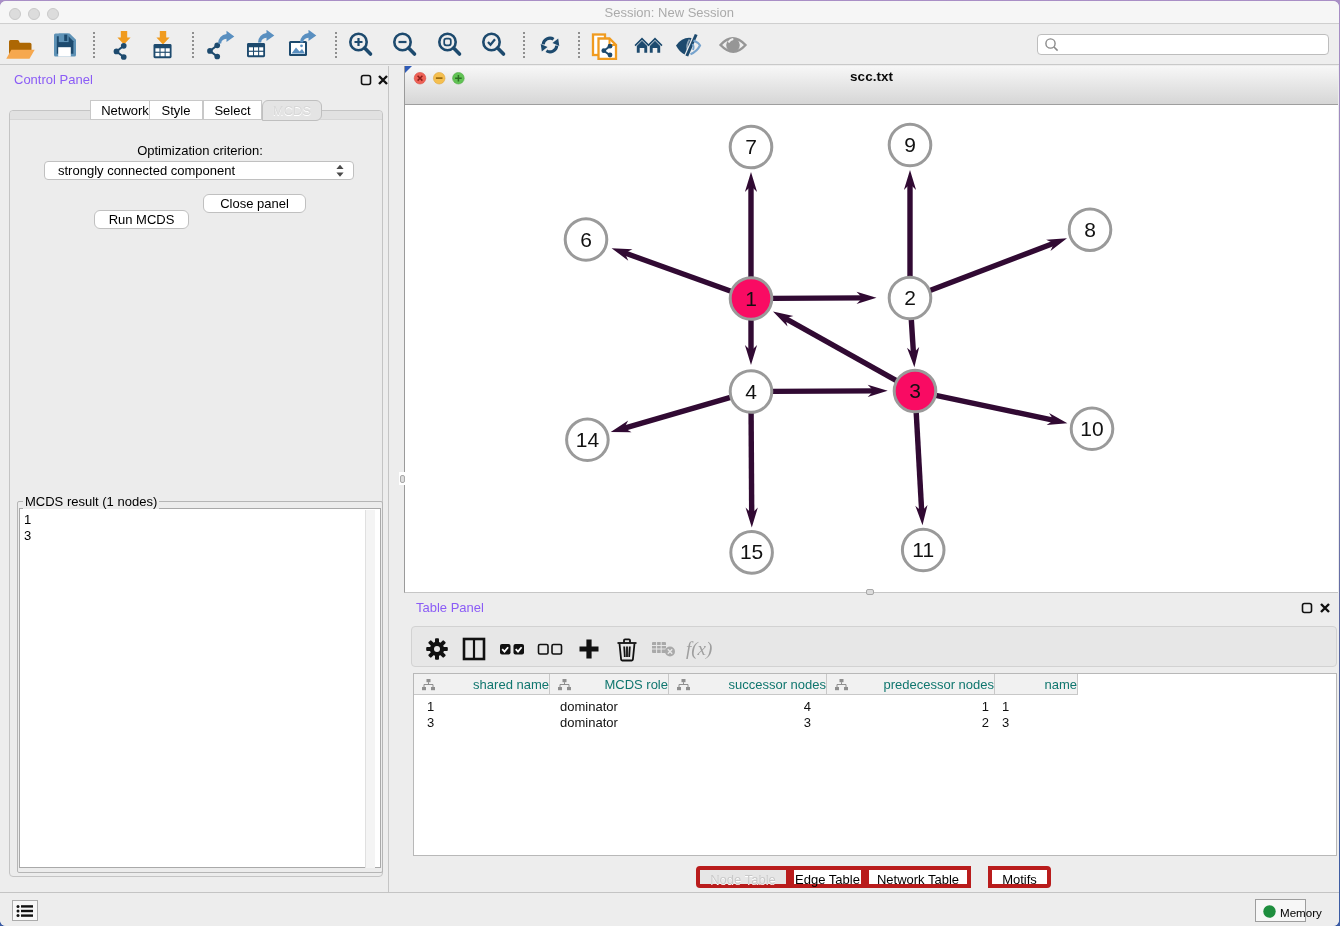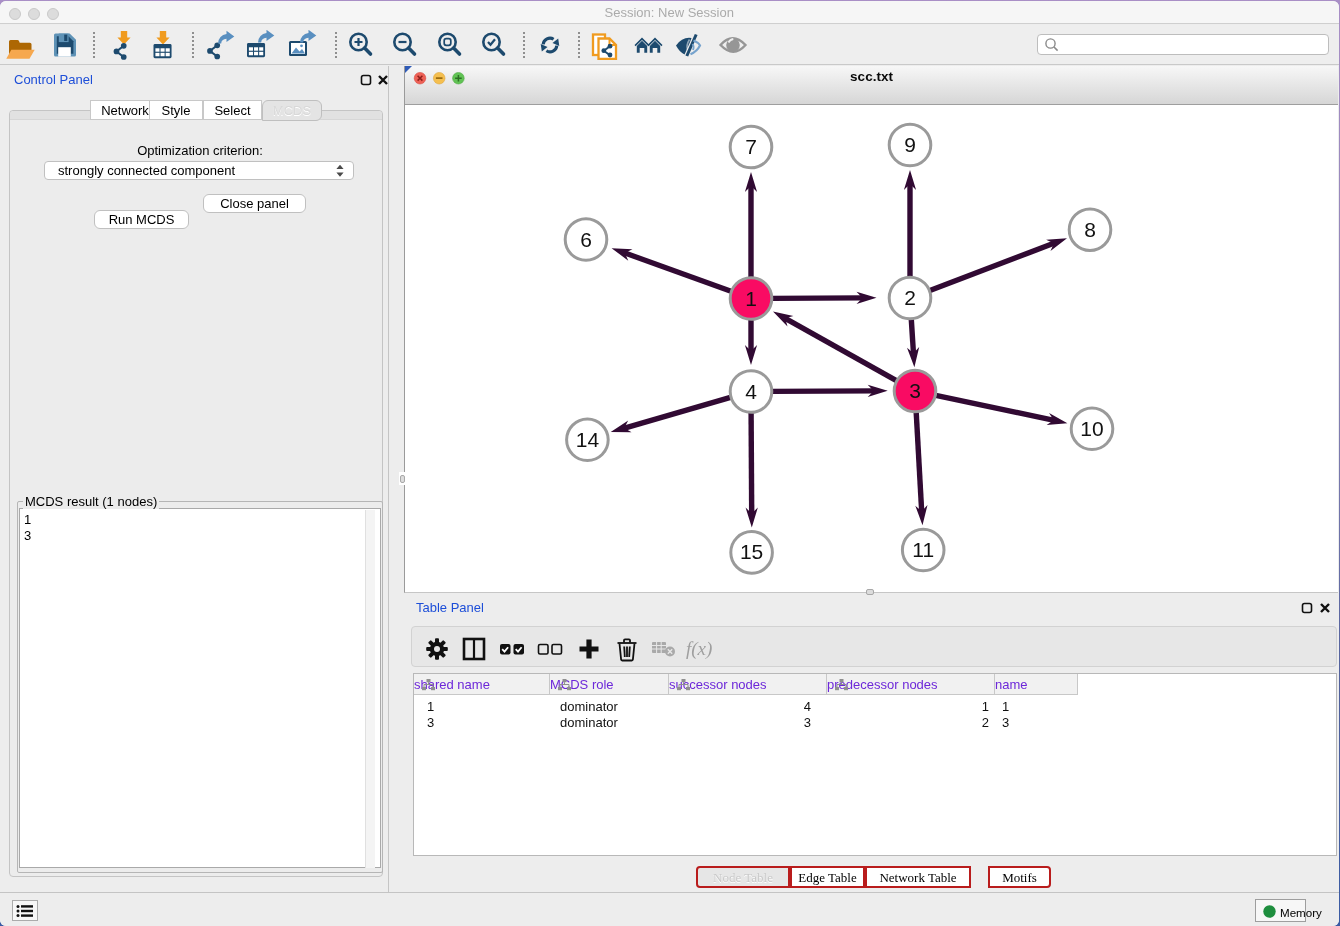--- a/index.html
+++ b/index.html
@@ -10,21 +10,21 @@
 .titlebar { position:absolute; left:0; top:0; width:100%; height:23px; background:#f6f6f6; border-bottom:1px solid #cfcfcf; }
 .titlebar .title { position:absolute; width:100%; text-align:center; top:4px; font-size:13px; color:#ababab; }
 .tl { position:absolute; top:7px; width:12px; height:12px; border-radius:50%; background:#dcdcdc; border:1px solid #c9c9c9; }
 
 .toolbar { position:absolute; left:0; top:24px; width:100%; height:40px; background:#eeeeee; border-bottom:1px solid #c9c9c9; }
 .tbi { position:absolute; top:5px; }
 .tsep { position:absolute; top:7px; height:26px; width:0; border-left:2px dotted #8f8f8f; }
 .search { position:absolute; left:1037px; top:9px; width:292px; height:21px; background:#fff; border:1px solid #bdbdbd; border-radius:4px; }
 
 .leftpanel { position:absolute; left:0; top:65px; width:389px; height:826px; background:#ededed; border-right:1px solid #c5c5c5; }
-.paneltitle { font-size:13px; color:#1d4ed8; }
+.paneltitle { font-size:13px; color:#8b5cf6; }
 .cp-head { position:absolute; left:14px; top:6px; }
 .winbtn { position:absolute; top:8px; }
 .tabbox { position:absolute; left:9px; top:44px; width:374px; height:767px; border:1px solid #c4c4c4; border-radius:4px; background:#ececec; }
 .tabband { position:absolute; left:0; top:0; width:100%; height:9px; background:#e1e1e1; border-bottom:1px solid #d6d6d6; border-radius:4px 4px 0 0; }
 .tab { position:absolute; top:34px; height:20px; font-size:13px; color:#000; background:#fff; border:1px solid #c8c8c8; text-align:center; line-height:19px; }
 .tab.sel { background:#e4e4e4; color:#d8d8d8; text-shadow:0 1px 0 #fff; border-radius:6px 6px 6px 0; border-color:#bfbfbf; height:21px; }
 .optlabel { position:absolute; left:10px; top:77px; width:380px; text-align:center; font-size:13px; }
 .combo { position:absolute; left:44px; top:95px; width:310px; height:19px; background:#fff; border:1px solid #c0c0c0; border-radius:4px; font-size:13px; line-height:17px; padding-left:13px; }
 .btn { position:absolute; top:128px; height:19px; background:#fff; border:1px solid #c0c0c0; border-radius:6px; font-size:13px; text-align:center; line-height:17px; }
 .fieldset { position:absolute; left:17px; top:435px; width:366px; height:372px; border:1px solid #b5b5b5; border-radius:2px; }
@@ -35,23 +35,23 @@
 
 .netwin { position:absolute; left:404px; top:65px; width:934px; height:527px; background:#fff; border-left:1px solid #9a9a9a; border-bottom:1px solid #c6c6c6; }
 .nw-title { position:absolute; left:0; top:0; width:100%; height:39px; background:linear-gradient(180deg,#f7f7f7,#d6d6d6); border-bottom:1px solid #9e9e9e; }
 .nw-title .t { position:absolute; width:100%; text-align:center; top:3px; font-size:13.5px; font-weight:bold; color:#0a0a0a; }
 .bluecorner { position:absolute; left:0; top:0; width:7px; height:7px; }
 .tablepanel { position:absolute; left:390px; top:593px; width:948px; height:298px; background:#ededed; }
 .tp-head { position:absolute; left:26px; top:6px; }
 .tp-toolbar { position:absolute; left:21px; top:32px; width:926px; height:41px; background:#e7e7e7; border:1px solid #d2d2d2; border-radius:4px; }
 .tp-table { position:absolute; left:23px; top:79px; width:924px; height:183px; background:#fff; border:1px solid #b8b8b8; }
 .thead { position:absolute; left:0; top:0; height:21px; background:#f1f1f1; border-bottom:1px solid #c8c8c8; }
-.th { position:absolute; top:0; height:21px; border-right:1px solid #c8c8c8; font-size:13px; text-align:left; line-height:21px; color:#6d28d9; }
+.th { position:absolute; top:0; height:21px; border-right:1px solid #c8c8c8; font-size:13px; text-align:right; line-height:21px; color:#0f766e; }
 .cell { position:absolute; font-size:13px; line-height:16px; color:#111; }
-.btab { position:absolute; top:272px; height:22px; background:#fff; border:2px solid #b91c1c; font-size:13px; text-align:center; line-height:20px;font-family:Liberation Serif, serif; }
+.btab { position:absolute; top:272px; height:22px; background:#fff; border:4px solid #b91c1c; font-size:13px; text-align:center; line-height:20px; }
 .btab.sel { background:#e6e6e6; color:#c9c9c9; text-shadow:0 1px 0 #fff; }
 
 .statusbar { position:absolute; left:0; top:891px; width:100%; height:35px; background:#ededed; border-top:1px solid #c4c4c4; }
 .listbtn { position:absolute; left:12px; top:7px; width:26px; height:21px; background:#f7f7f7; border:1px solid #ababab; }
 .membtn { position:absolute; left:1255px; top:6px; width:51px; height:23px; background:#f7f7f7; border:1px solid #9e9e9e; font-size:13px; }
 </style>
 </head>
 <body>
 <div class="app">
   <div class="titlebar">

